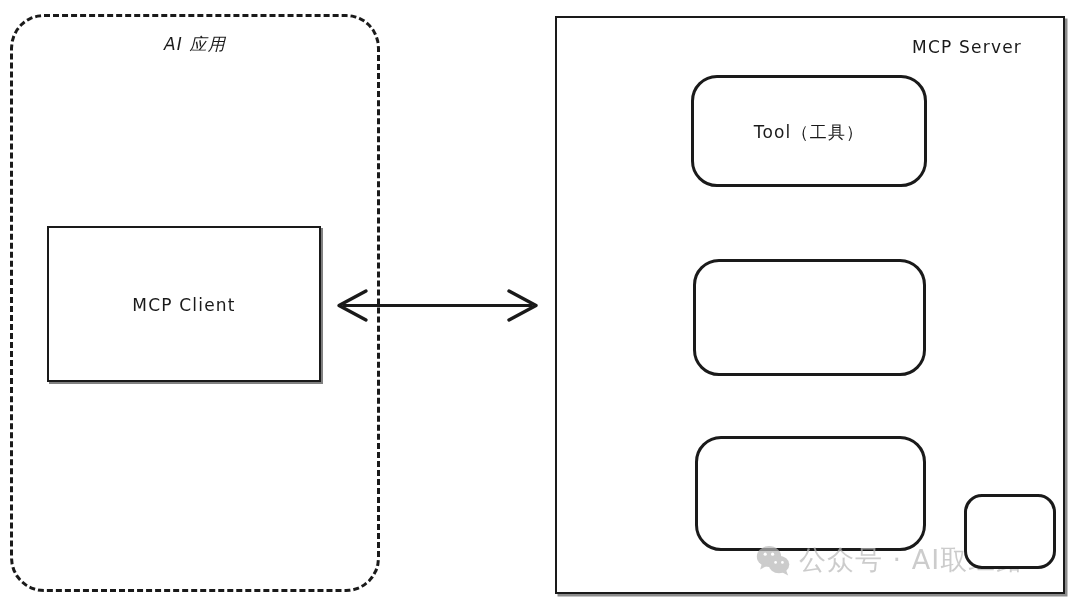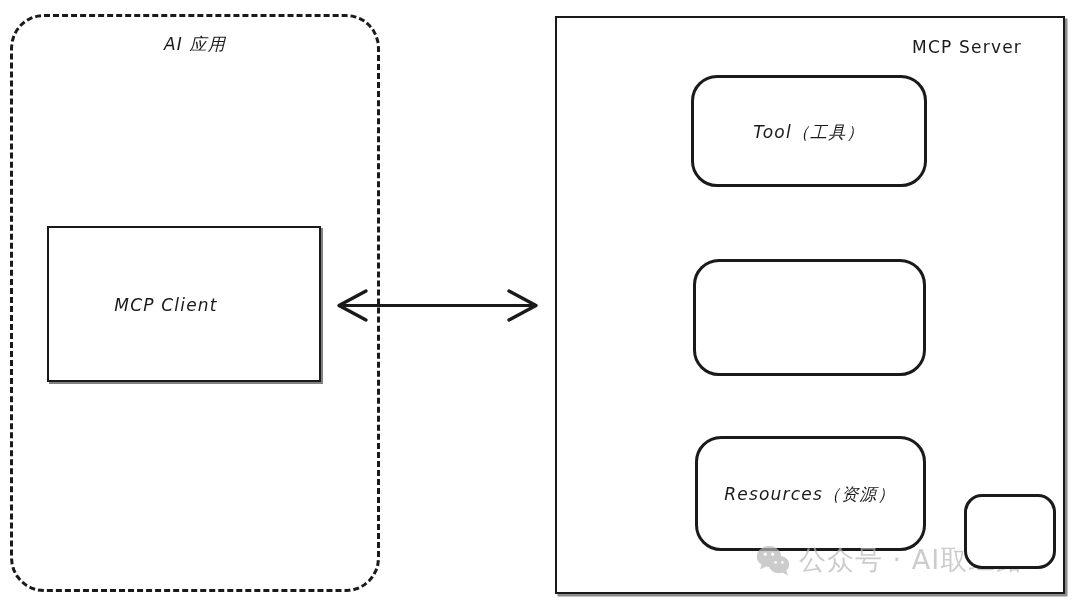--- a/index.html
+++ b/index.html
@@ -25,21 +25,20 @@
     color: #1a1a1a;
     font-family: "DejaVu Sans", sans-serif;
     font-size: 17px;
     letter-spacing: 1.2px;
     white-space: nowrap;
     line-height: 1.1;
   }
   .label-center {
     text-align: center;
     transform: translate(-50%, -50%);
-    font-style: italic;
   }
 
   
   #ai-app-container {
     position: absolute;
     left: 10px;
     top: 14px;
     width: 370px;
     height: 578px;
     border: 3px dashed #1a1a1a;
@@ -60,21 +59,21 @@
     left: 47px;
     top: 226px;
     width: 274px;
     height: 156px;
     border: 2.5px solid #1a1a1a;
     box-sizing: border-box;
     background: #ffffff;
     box-shadow: 2px 2px 0 0 rgba(26,26,26,0.55);
   }
   #mcp-client-label {
-    left: 166px;
+    left: 184px;
     top: 305px;
   }
 
   
   #connector-arrow {
     position: absolute;
     left: 330px;
     top: 283px;
     width: 215px;
     height: 46px;
@@ -169,21 +168,20 @@
   <div id="mcp-server-container"></div>
 
   <div class="label" id="mcp-server-title">MCP Server</div>
 
   <div class="capability-box" id="tool-box"></div>
   <div class="label label-center" id="tool-label">Tool（工具）</div>
 
   <div class="capability-box" id="prompts-box"></div>
 
   <div class="capability-box" id="resources-box"></div>
-  <div class="label label-center" id="resources-label">Resources（资源）</div>
 
   <div class="capability-box" id="other-box"></div>
   <div class="label label-center" id="other-label">其他</div>
 
   <div id="watermark">
     <svg id="watermark-icon" viewBox="0 0 34 34" xmlns="http://www.w3.org/2000/svg">
       <ellipse cx="13" cy="13.5" rx="12.2" ry="10.4" fill="#b9b9b9"></ellipse>
       <polygon points="6,20 4.2,26.5 10.5,23" fill="#b9b9b9"></polygon>
       <ellipse cx="23" cy="21.5" rx="10.3" ry="8.8" fill="#b9b9b9"></ellipse>
       <polygon points="30,27 32.2,32.5 26.5,29.6" fill="#b9b9b9"></polygon>

